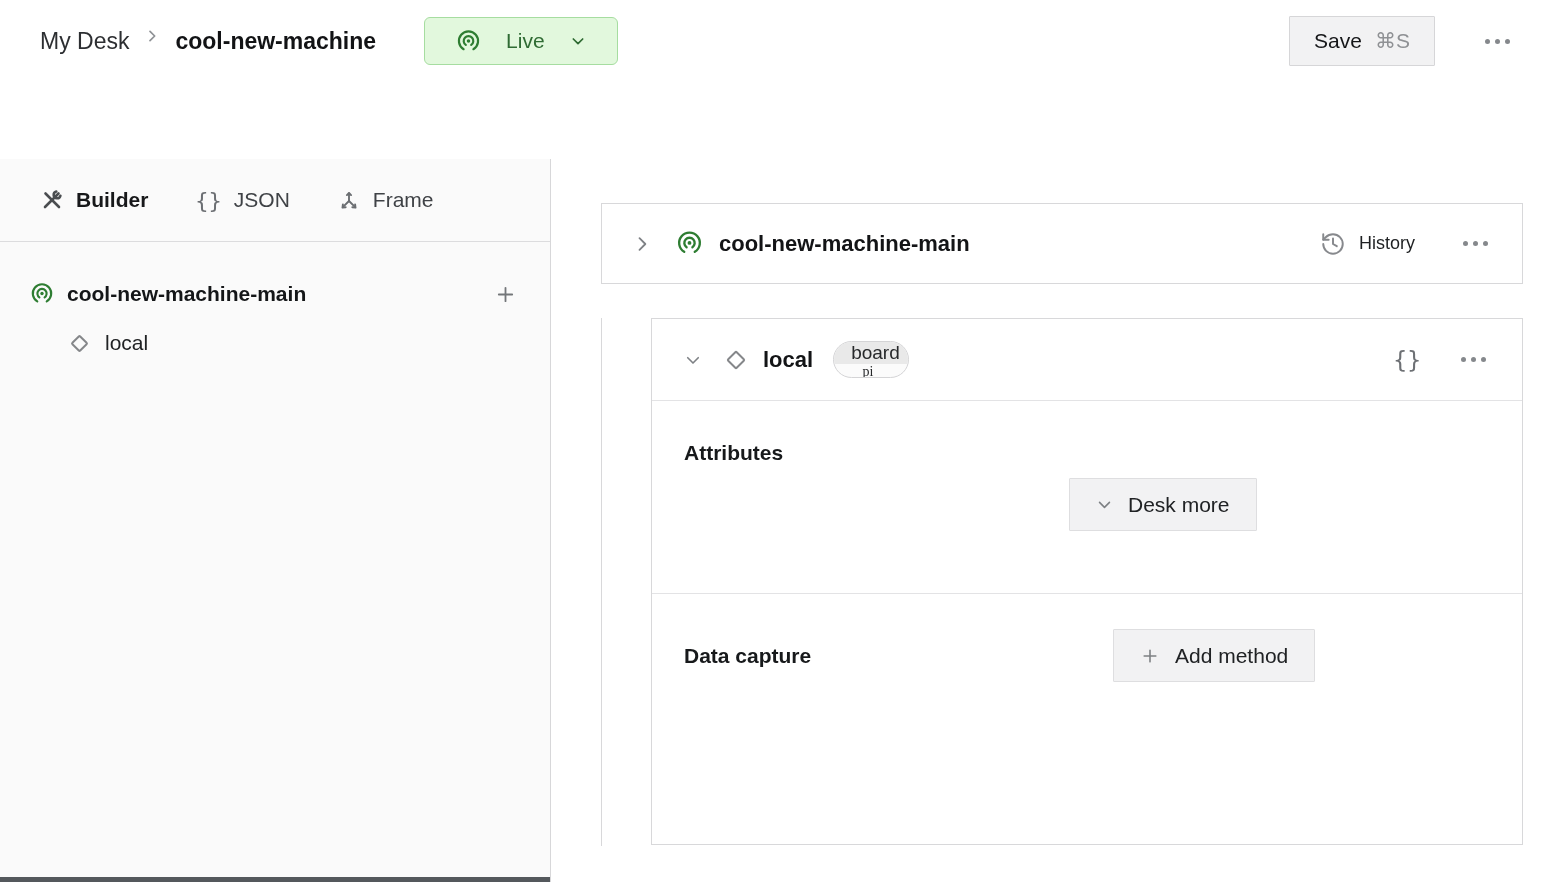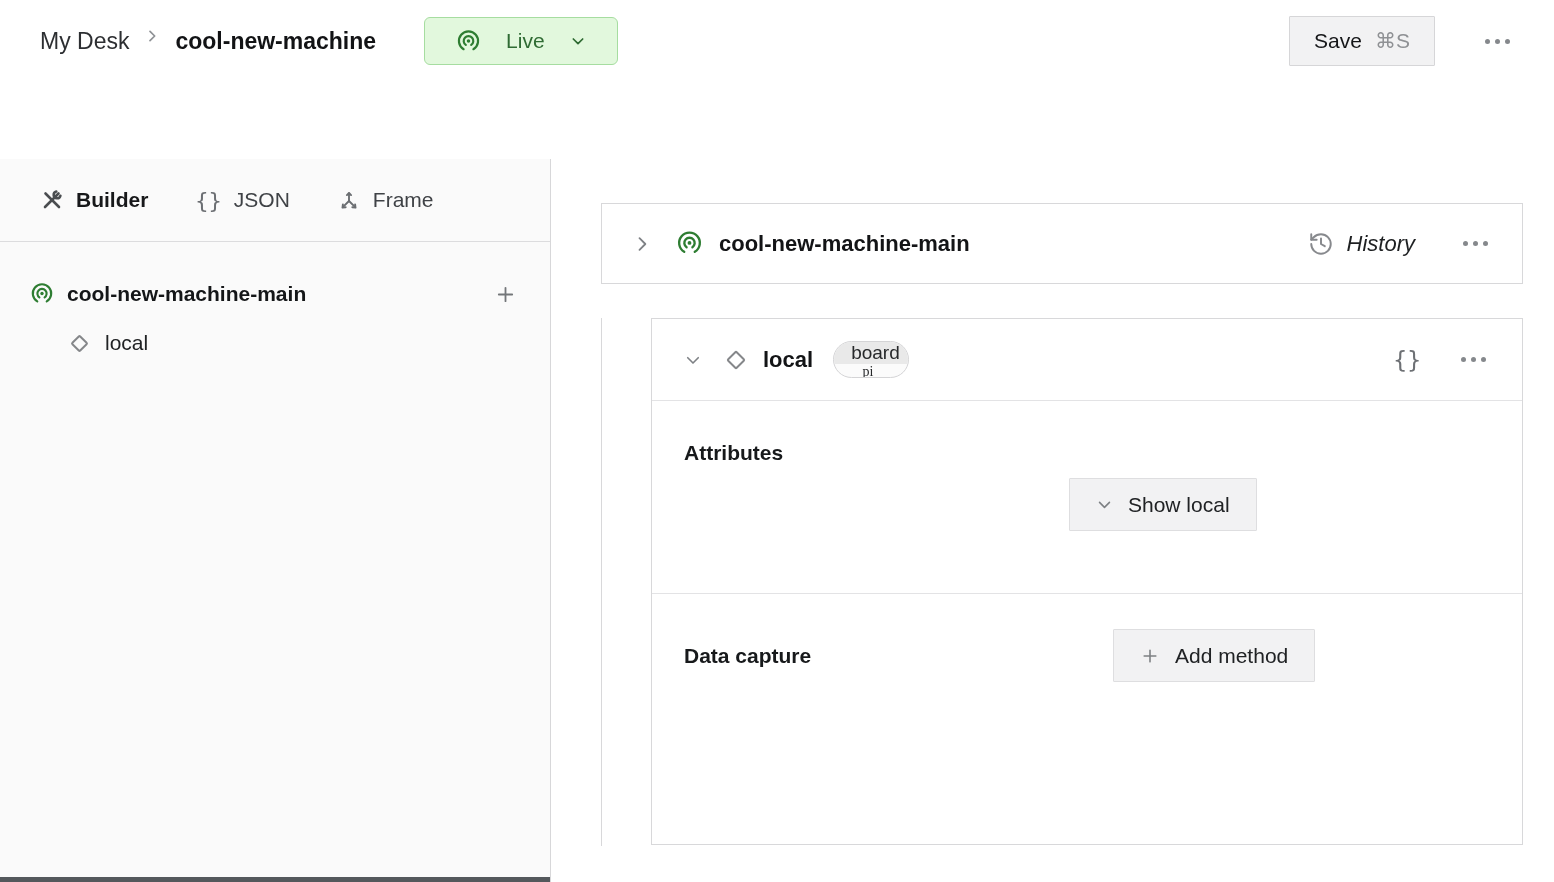--- a/index.html
+++ b/index.html
@@ -58,21 +58,21 @@
                        background: #54585c; }
 
   
   .main { position: absolute; left: 551px; top: 159px; width: 1003px; height: 723px; background: #fff; }
   .part-card { position: absolute; left: 50px; top: 44px; width: 922px; height: 81px;
                background: #fff; border: 1px solid #d8d8da; display: flex; align-items: center; padding: 0 30px; }
   .part-card .ptitle { margin-left: 16px; font-size: 22px; font-weight: 700; color: #131416; }
   .part-icon { margin-left: 24px; display: flex; color: #2e7d32; }
   .chev { color: #7e8185; display: flex; cursor: pointer; }
   .history-btn { display: flex; align-items: center; gap: 13px; cursor: pointer; color: #87898d; }
-  .history-btn .hlabel { font-size: 22px; color: #1e2022; font-style: italic; }
+  .history-btn .hlabel { font-size: 18px; color: #1e2022; }
   .part-card .dots { margin-left: 44px; }
 
   .connector { position: absolute; left: 50px; top: 159px; width: 1px; height: 528px; background: #d8d8da; }
 
   .component-card { position: absolute; left: 100px; top: 159px; width: 872px; height: 527px;
                     background: #fff; border: 1px solid #d8d8da; }
   .comp-header { height: 82px; display: flex; align-items: center; padding: 0 32px;
                  border-bottom: 1px solid #e3e3e5; }
   .comp-header .diamond { margin-left: 27px; color: #7e8184; }
   .comp-header .ctitle { margin-left: 20px; font-size: 22px; font-weight: 700; color: #131416; }
@@ -275,21 +275,21 @@
         <div class="label-col">
           <span class="sec-label">Attributes</span>
         </div>
         <div class="value-col">
           <button class="gbtn show-more">
             <span class="bicon">
               <svg width="17" height="17" viewBox="0 0 24 24" fill="none" stroke="currentColor" stroke-width="2.2" stroke-linecap="round" stroke-linejoin="round">
                   <path d="M5 9l7 7 7-7"></path>
                 </svg>
             </span>
-            <span>Show local</span>
+            <span>Desk more</span>
           </button>
         </div>
       </div>
 
 
       <div class="section sec-capture">
         <div class="label-col">
           <span class="sec-label">Data capture</span>
         </div>
         <div class="value-col">

